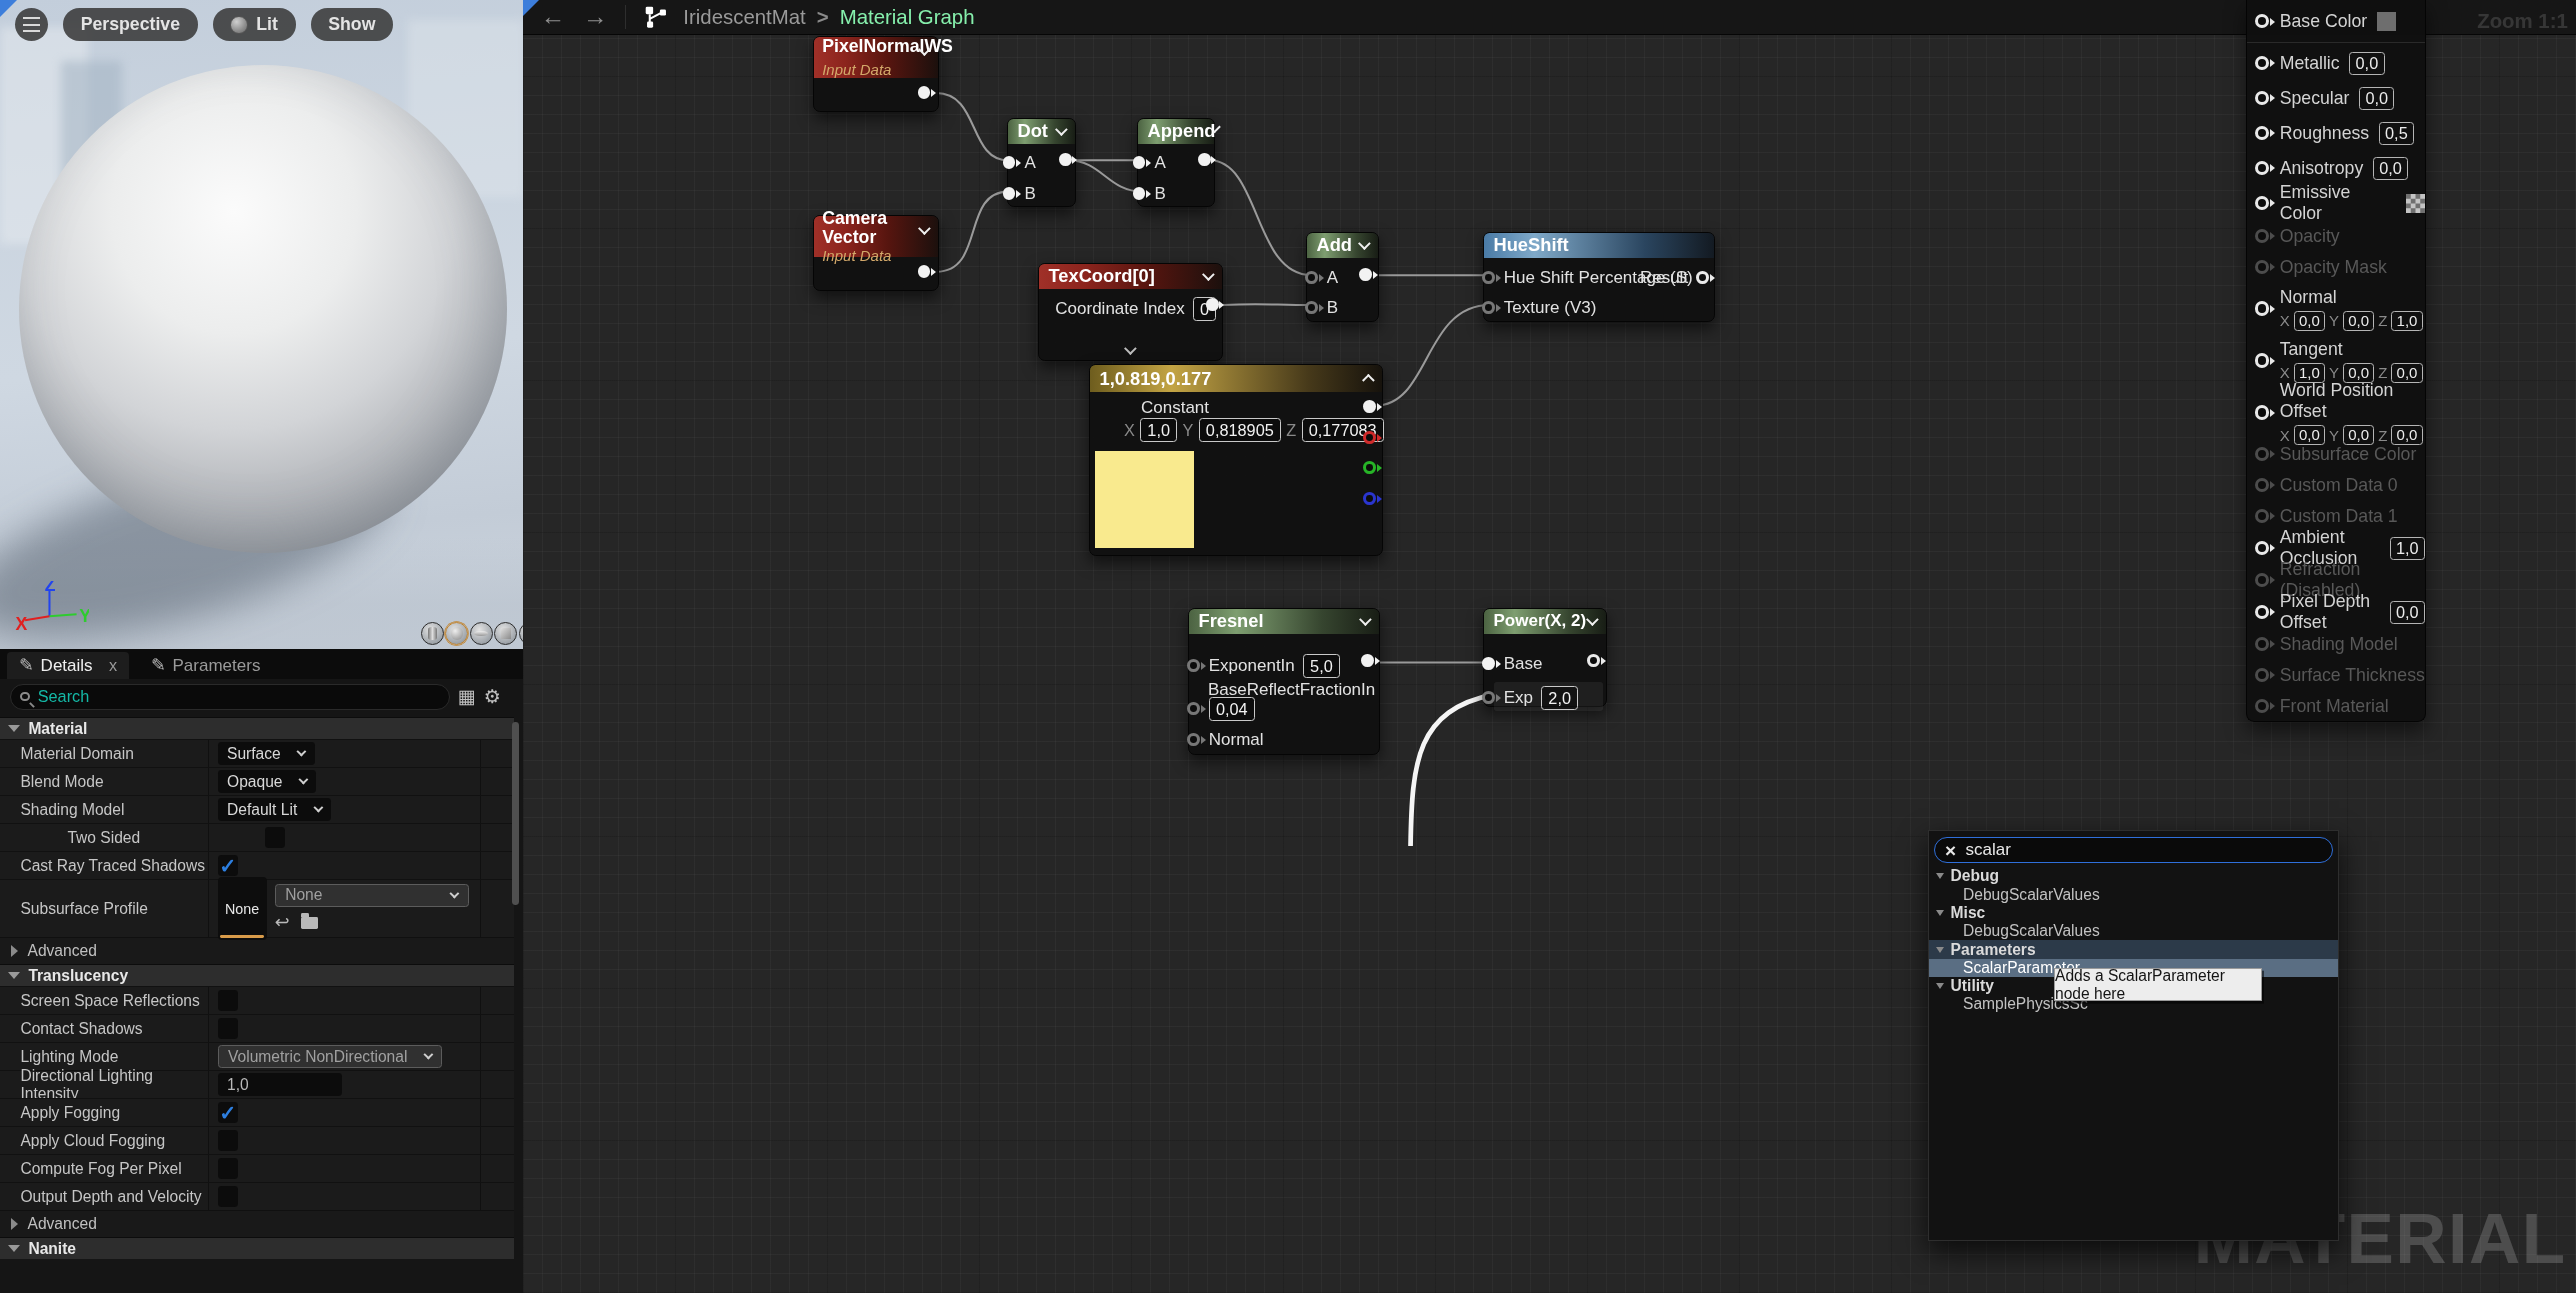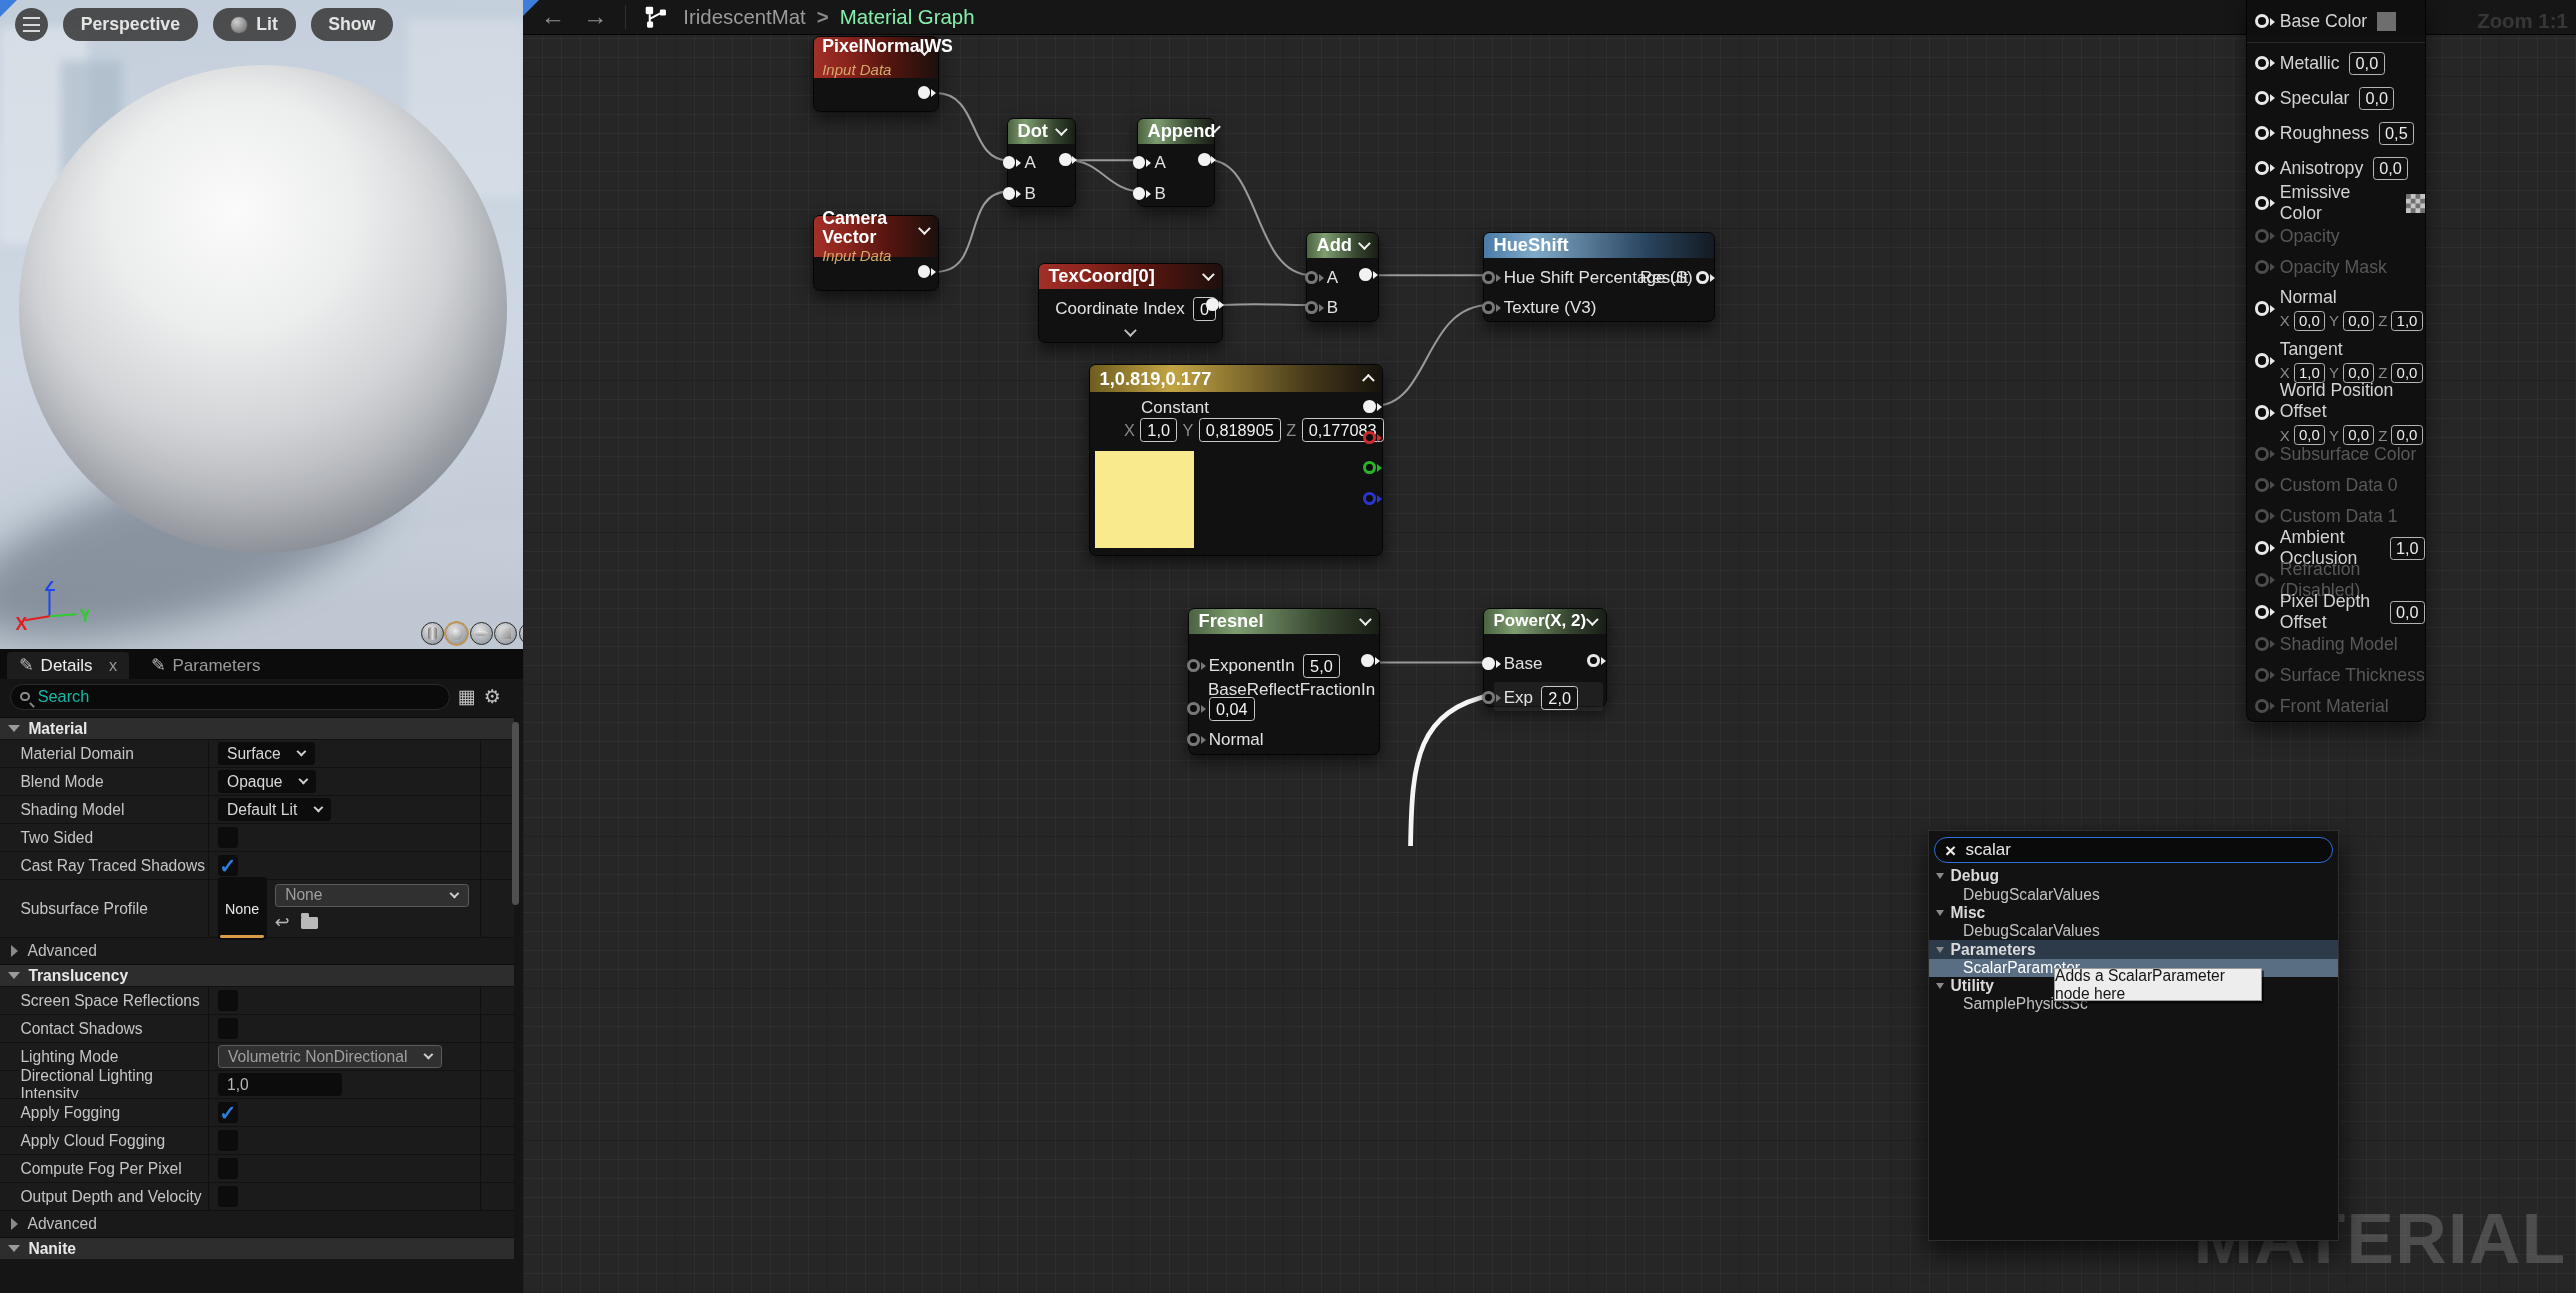--- a/index.html
+++ b/index.html
@@ -274,21 +274,21 @@
             <span class="chev-s"></span>
           </div>
         </div>
         <div class="d-row" style="height: 28px;">
           <span class="lbl">Shading Model</span>
           <div class="dd">
             <span>Default Lit</span>
             <span class="chev-s"></span>
           </div>
         </div>
-        <div class="d-row" style="height: 28px;">
+        <div class="d-row" style="height: 28px; padding-left: 47px;">
           <span class="lbl">Two Sided</span>
           <div class="cb"></div>
         </div>
         <div class="d-row" style="height: 28px;">
           <span class="lbl">Cast Ray Traced Shadows</span>
           <div class="cb on">✓</div>
         </div>
         <div class="d-row" style="height: 58px;">
           <span class="lbl">Subsurface Profile</span>
           <div class="asset-thumb">None</div>
@@ -444,21 +444,21 @@
         </div>
       <div class="nrow" style="right:2.7px;top:34px;">
           <span class="p filled"></span>
         </div>
       <div class="nrow" style="left:-5.4px;top:65px;">
           <span class="p filled"></span>
           <span>B</span>
         </div>
     </div>
 
-    <div class="node" style="left:515px;top:263px;width:185px;height:80px;">
+    <div class="node" style="left:515px;top:263px;width:185px;height:98px;">
       <div class="hdr hdr-red">
           <span class="title">TexCoord[0]</span>
           <span class="chev"></span>
         </div>
       <div class="nrow" style="left:16.3px;top:33px;">
         <span>Coordinate Index</span>
         <span class="vbox">0</span>
       </div>
       <div class="nrow" style="right:2.7px;top:34px;">
           <span class="p filled"></span>

